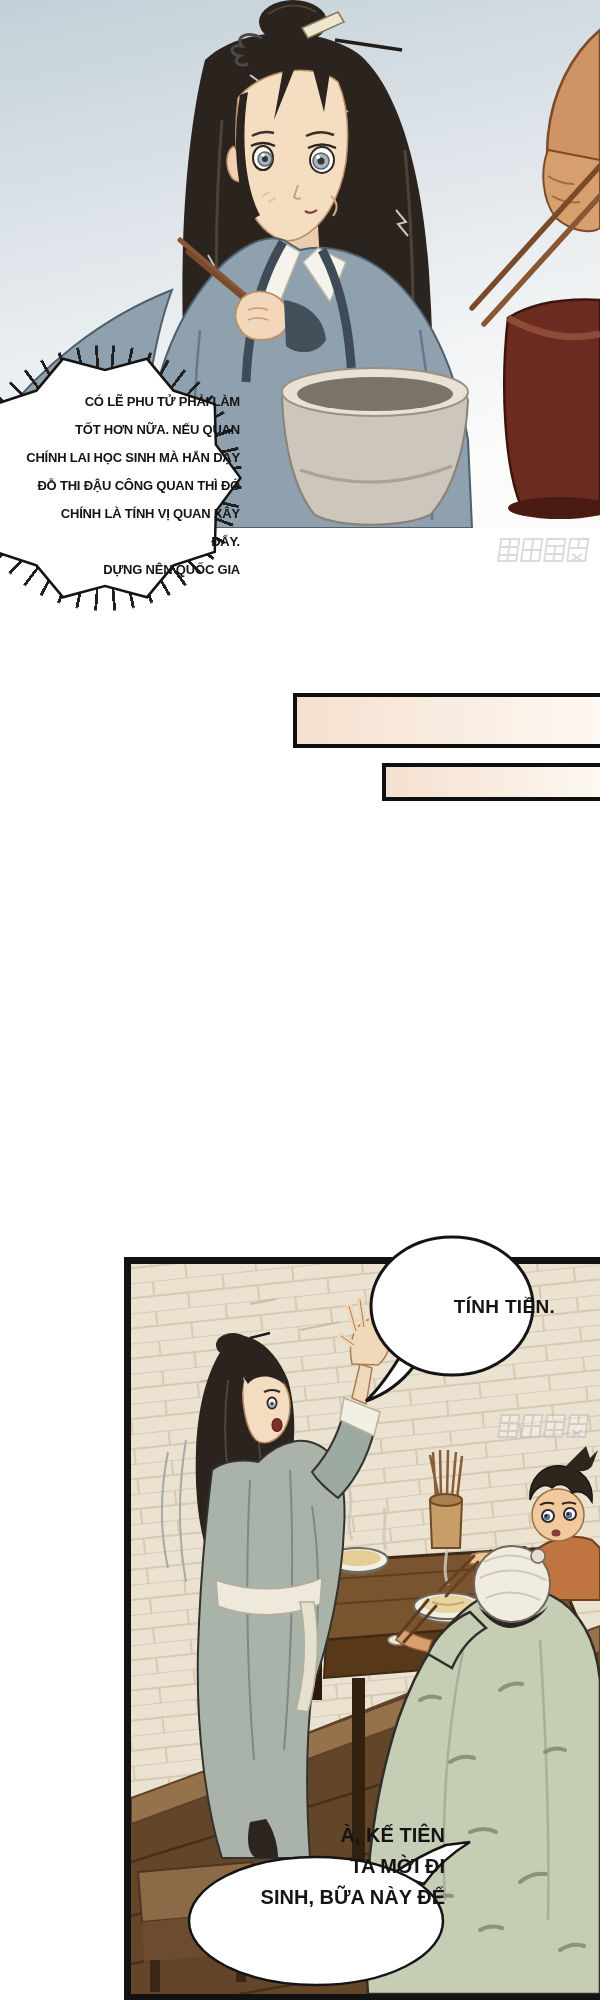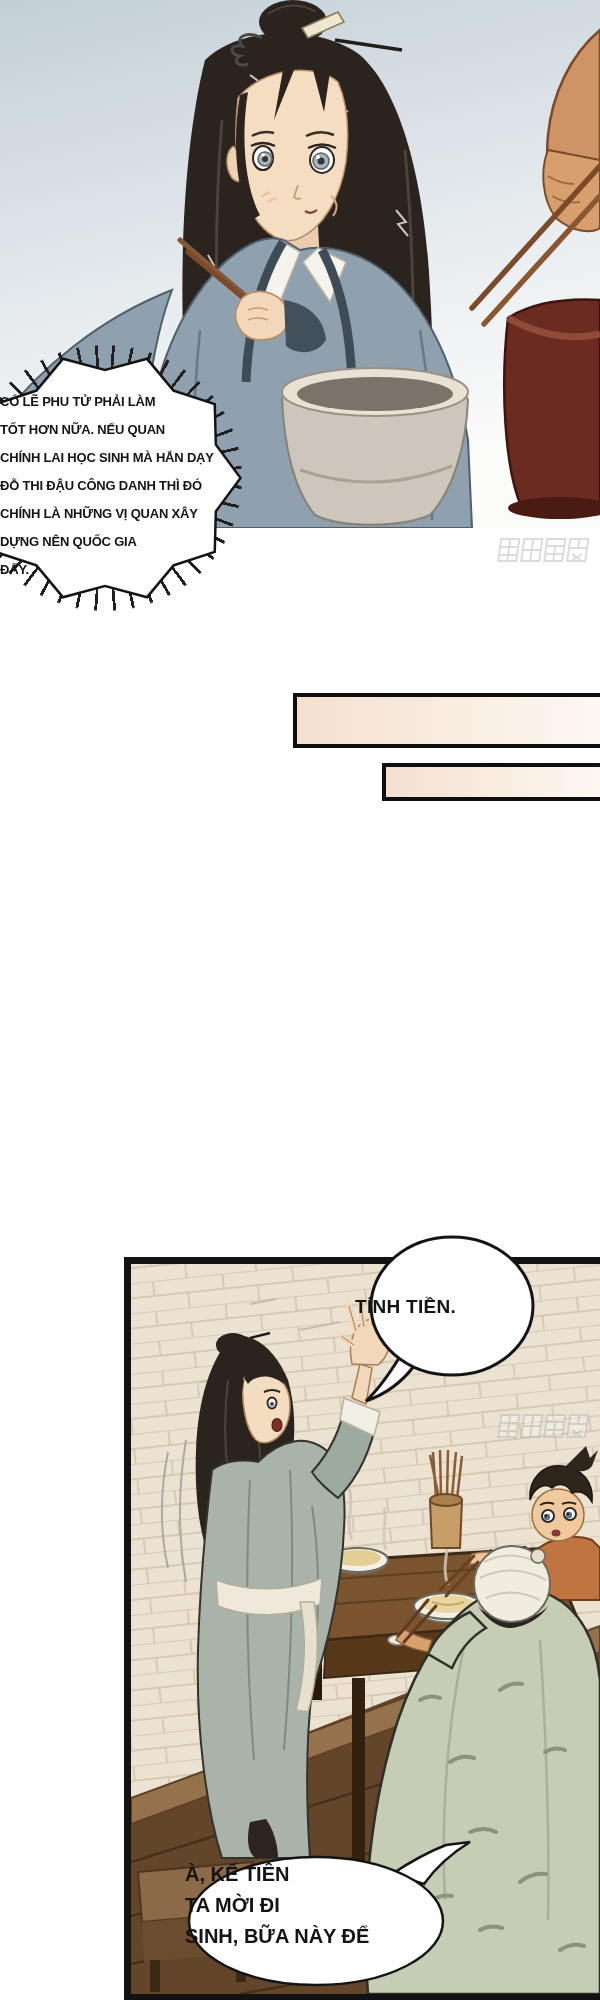--- a/index.html
+++ b/index.html
@@ -9,32 +9,32 @@
   svg{display:block;}
   
   .burst-rays{left:-65px;top:313px;width:340px;height:330px;border-radius:50%;
     background:repeating-conic-gradient(from 3deg,#202020 0deg 1.3deg,transparent 1.3deg 8.2deg);
     -webkit-mask:radial-gradient(closest-side,transparent 0 55%,#000 56% 80%,transparent 81%);
     mask:radial-gradient(closest-side,transparent 0 55%,#000 56% 80%,transparent 81%);}
   .burst-star{left:-32px;top:351px;width:274px;height:254px;background:#141414;
     clip-path:polygon(100% 50%,90.9% 36.7%,90.5% 20.6%,75.3% 15.2%,65.5% 2.5%,50% 7%,34.5% 2.5%,24.7% 15.2%,9.5% 20.6%,9.1% 36.7%,0% 50%,9.1% 63.3%,9.5% 79.4%,24.7% 84.8%,34.5% 97.5%,50% 93%,65.5% 97.5%,75.3% 84.8%,90.5% 79.4%,90.9% 63.3%);}
   .burst-star-inner{position:absolute;inset:3px;background:#ffffff;
     clip-path:polygon(100% 50%,90.9% 36.7%,90.5% 20.6%,75.3% 15.2%,65.5% 2.5%,50% 7%,34.5% 2.5%,24.7% 15.2%,9.5% 20.6%,9.1% 36.7%,0% 50%,9.1% 63.3%,9.5% 79.4%,24.7% 84.8%,34.5% 97.5%,50% 93%,65.5% 97.5%,75.3% 84.8%,90.5% 79.4%,90.9% 63.3%);}
-  .burst-text{left:0;top:388px;width:240px;text-align:left;font-size:13px;line-height:28px;
+  .burst-text{left:0;top:388px;width:240px;text-align:right;font-size:13px;line-height:28px;
     font-weight:700;color:#141414;letter-spacing:-0.2px;white-space:nowrap;}
   
   .bar{border:4px solid #0f0f0f;border-right:none;background:linear-gradient(90deg,#f5e0cf,#fdf8f2);}
   .bar1{left:293px;top:693px;width:303px;height:47px;}
   .bar2{left:382px;top:763px;width:214px;height:30px;}
   
   .panel2{left:124px;top:1257px;width:469px;height:730px;border-top:7px solid #121212;
     border-left:7px solid #121212;border-bottom:6px solid #121212;background:#ebe2d1;overflow:hidden;}
-  .bubble-text{font-weight:700;color:#141414;text-align:left;}
+  .bubble-text{font-weight:700;color:#141414;text-align:right;}
   .tinh-tien{left:355px;top:1296px;width:200px;font-size:19px;letter-spacing:0.3px;}
-  .treat{left:185px;top:1820px;width:260px;font-size:20px;line-height:31px;margin-top:39px;}
+  .treat{left:185px;top:1820px;width:260px;font-size:20px;line-height:31px;}
   .watermark{opacity:0.55;}
 </style>
 </head>
 <body>
 
 <div class="page">
 
   <svg class="abs" style="left:0;top:0" width="600" height="650" viewBox="0 0 600 650">
     <defs>
       <linearGradient id="bgG" x1="0" y1="0" x2="0.25" y2="1">
@@ -117,24 +117,24 @@
   </svg>
 
   <div class="abs burst-rays"></div>
   <div class="abs burst-star">
     <div class="burst-star-inner"></div>
   </div>
   <div class="abs burst-text">
     <div>CÓ LẼ PHU TỬ PHẢI LÀM</div>
     <div>TỐT HƠN NỮA. NẾU QUAN</div>
     <div>CHÍNH LAI HỌC SINH MÀ HẮN DẠY</div>
-    <div>ĐỖ THI ĐẬU CÔNG DANH THÌ ĐÓ</div>
-    <div>CHÍNH LÀ NHỮNG VỊ QUAN XÂY</div>
+    <div>ĐỖ THI ĐẬU CÔNG QUAN THÌ ĐÓ</div>
+    <div>CHÍNH LÀ TÍNH VỊ QUAN XÂY</div>
+    <div>ĐẤY.</div>
     <div>DỰNG NÊN QUỐC GIA</div>
-    <div>ĐẤY.</div>
   </div>
 
   <div class="abs watermark" style="left:494px;top:534px">
     <svg width="96" height="34" viewBox="0 0 96 34">
       <g transform="skewX(-8)" stroke="#bfbfbf" stroke-width="2" fill="rgba(255,255,255,0.5)">
         <rect x="8" y="5" width="18" height="22"></rect>
           <path d="M8,13 h18 M17,5 v22 M8,21 h18" fill="none"></path>
         <rect x="31" y="5" width="18" height="22"></rect>
           <path d="M31,16 h18 M40,5 v22" fill="none"></path>
         <rect x="54" y="5" width="18" height="22"></rect>

